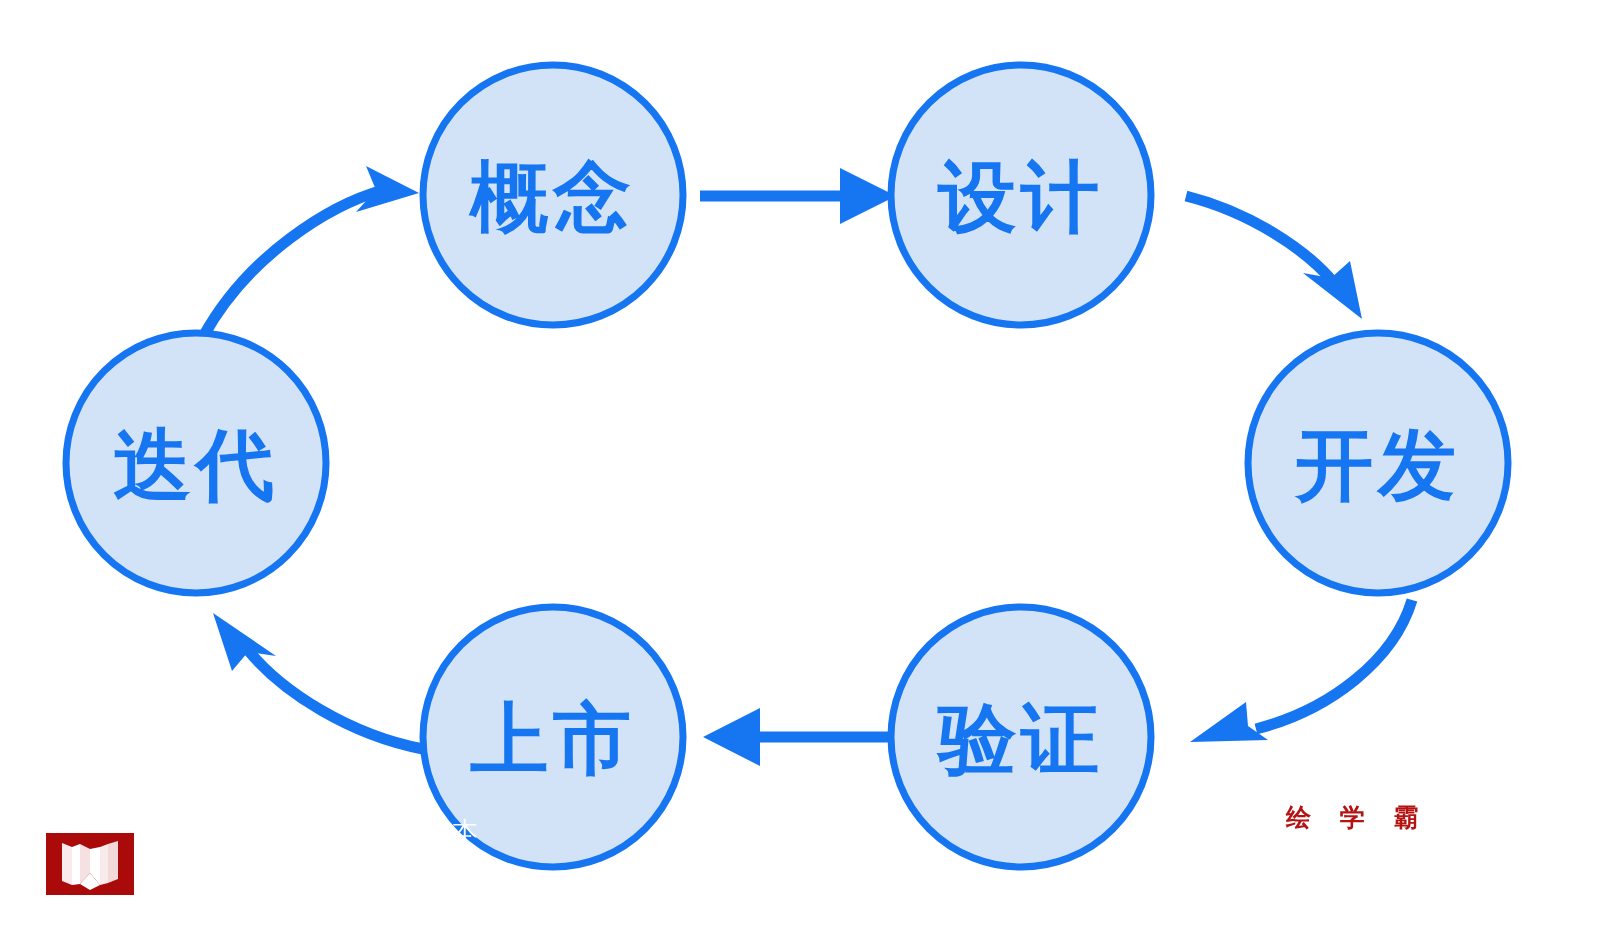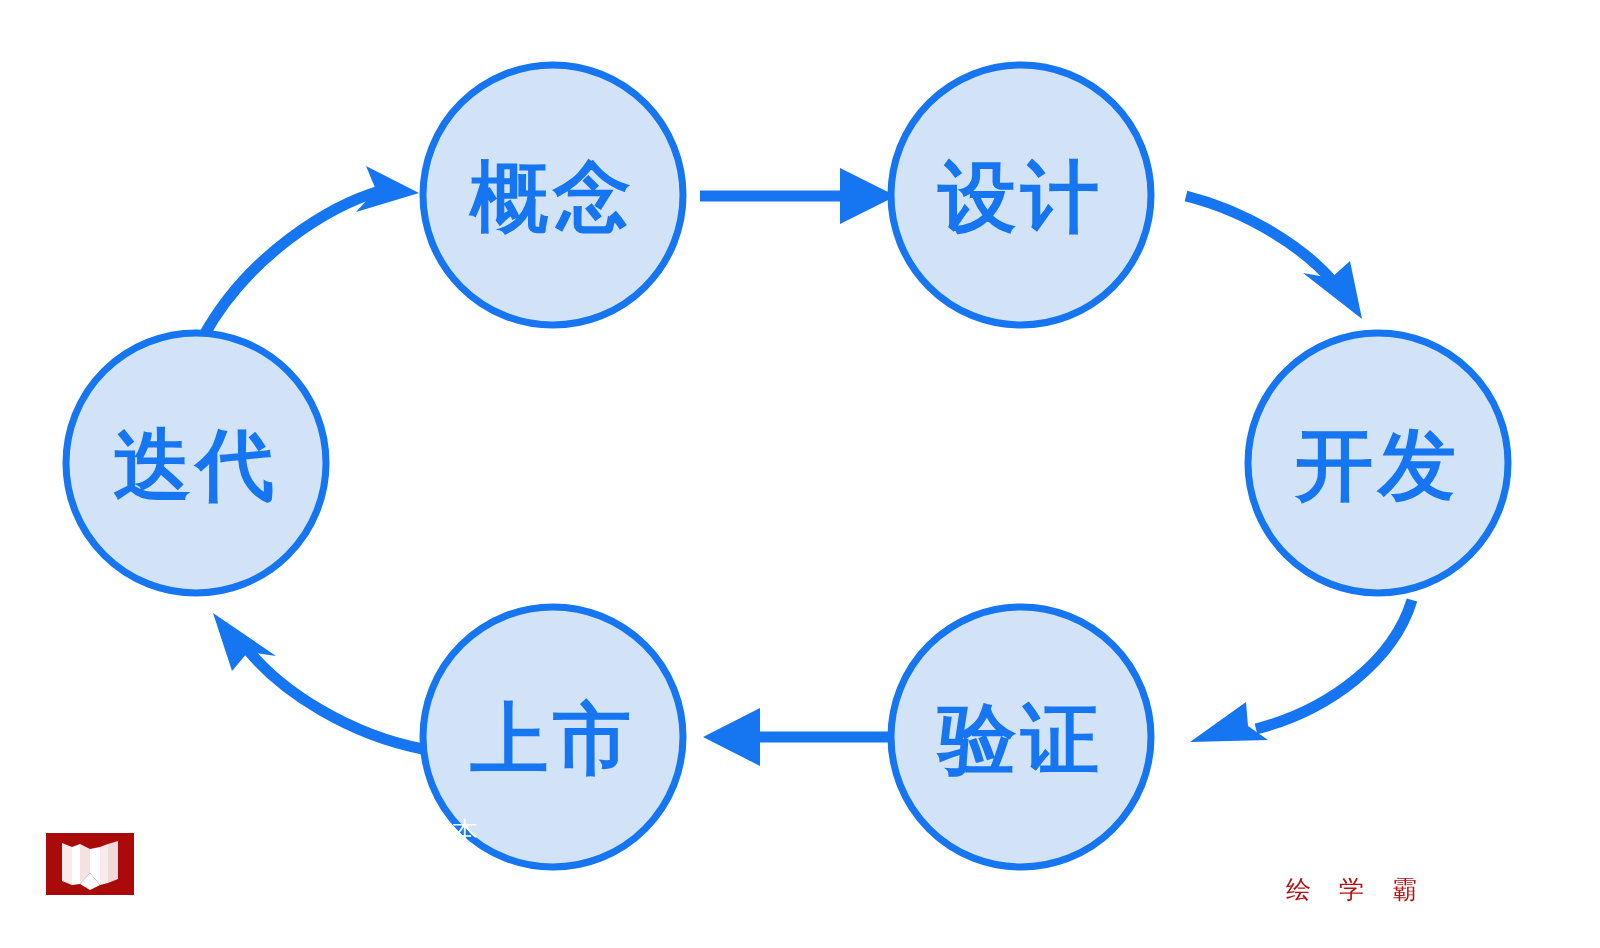--- a/index.html
+++ b/index.html
@@ -35,24 +35,24 @@
   }
   #wm-logo .plate {
     position:absolute; left:0; top:0;
     width:88px; height:62px;
     background:#ab0a0a;
   }
   #wm-logo svg { position:absolute; left:0; top:0; }
   
   #wm-text {
     position:absolute;
-    left:1286px; top:877px;
+    left:1286px; top:805px;
     color:#b51212;
     font-family:"DejaVu Sans","Liberation Sans",sans-serif;
-    font-weight:400;
+    font-weight:700;
     font-size:25px;
     letter-spacing:0.40em;
     white-space:nowrap;
     line-height:1;
   }
   
   #wm-ghost {
     position:absolute;
     left:452px; top:818px;
     color:#ffffff;

